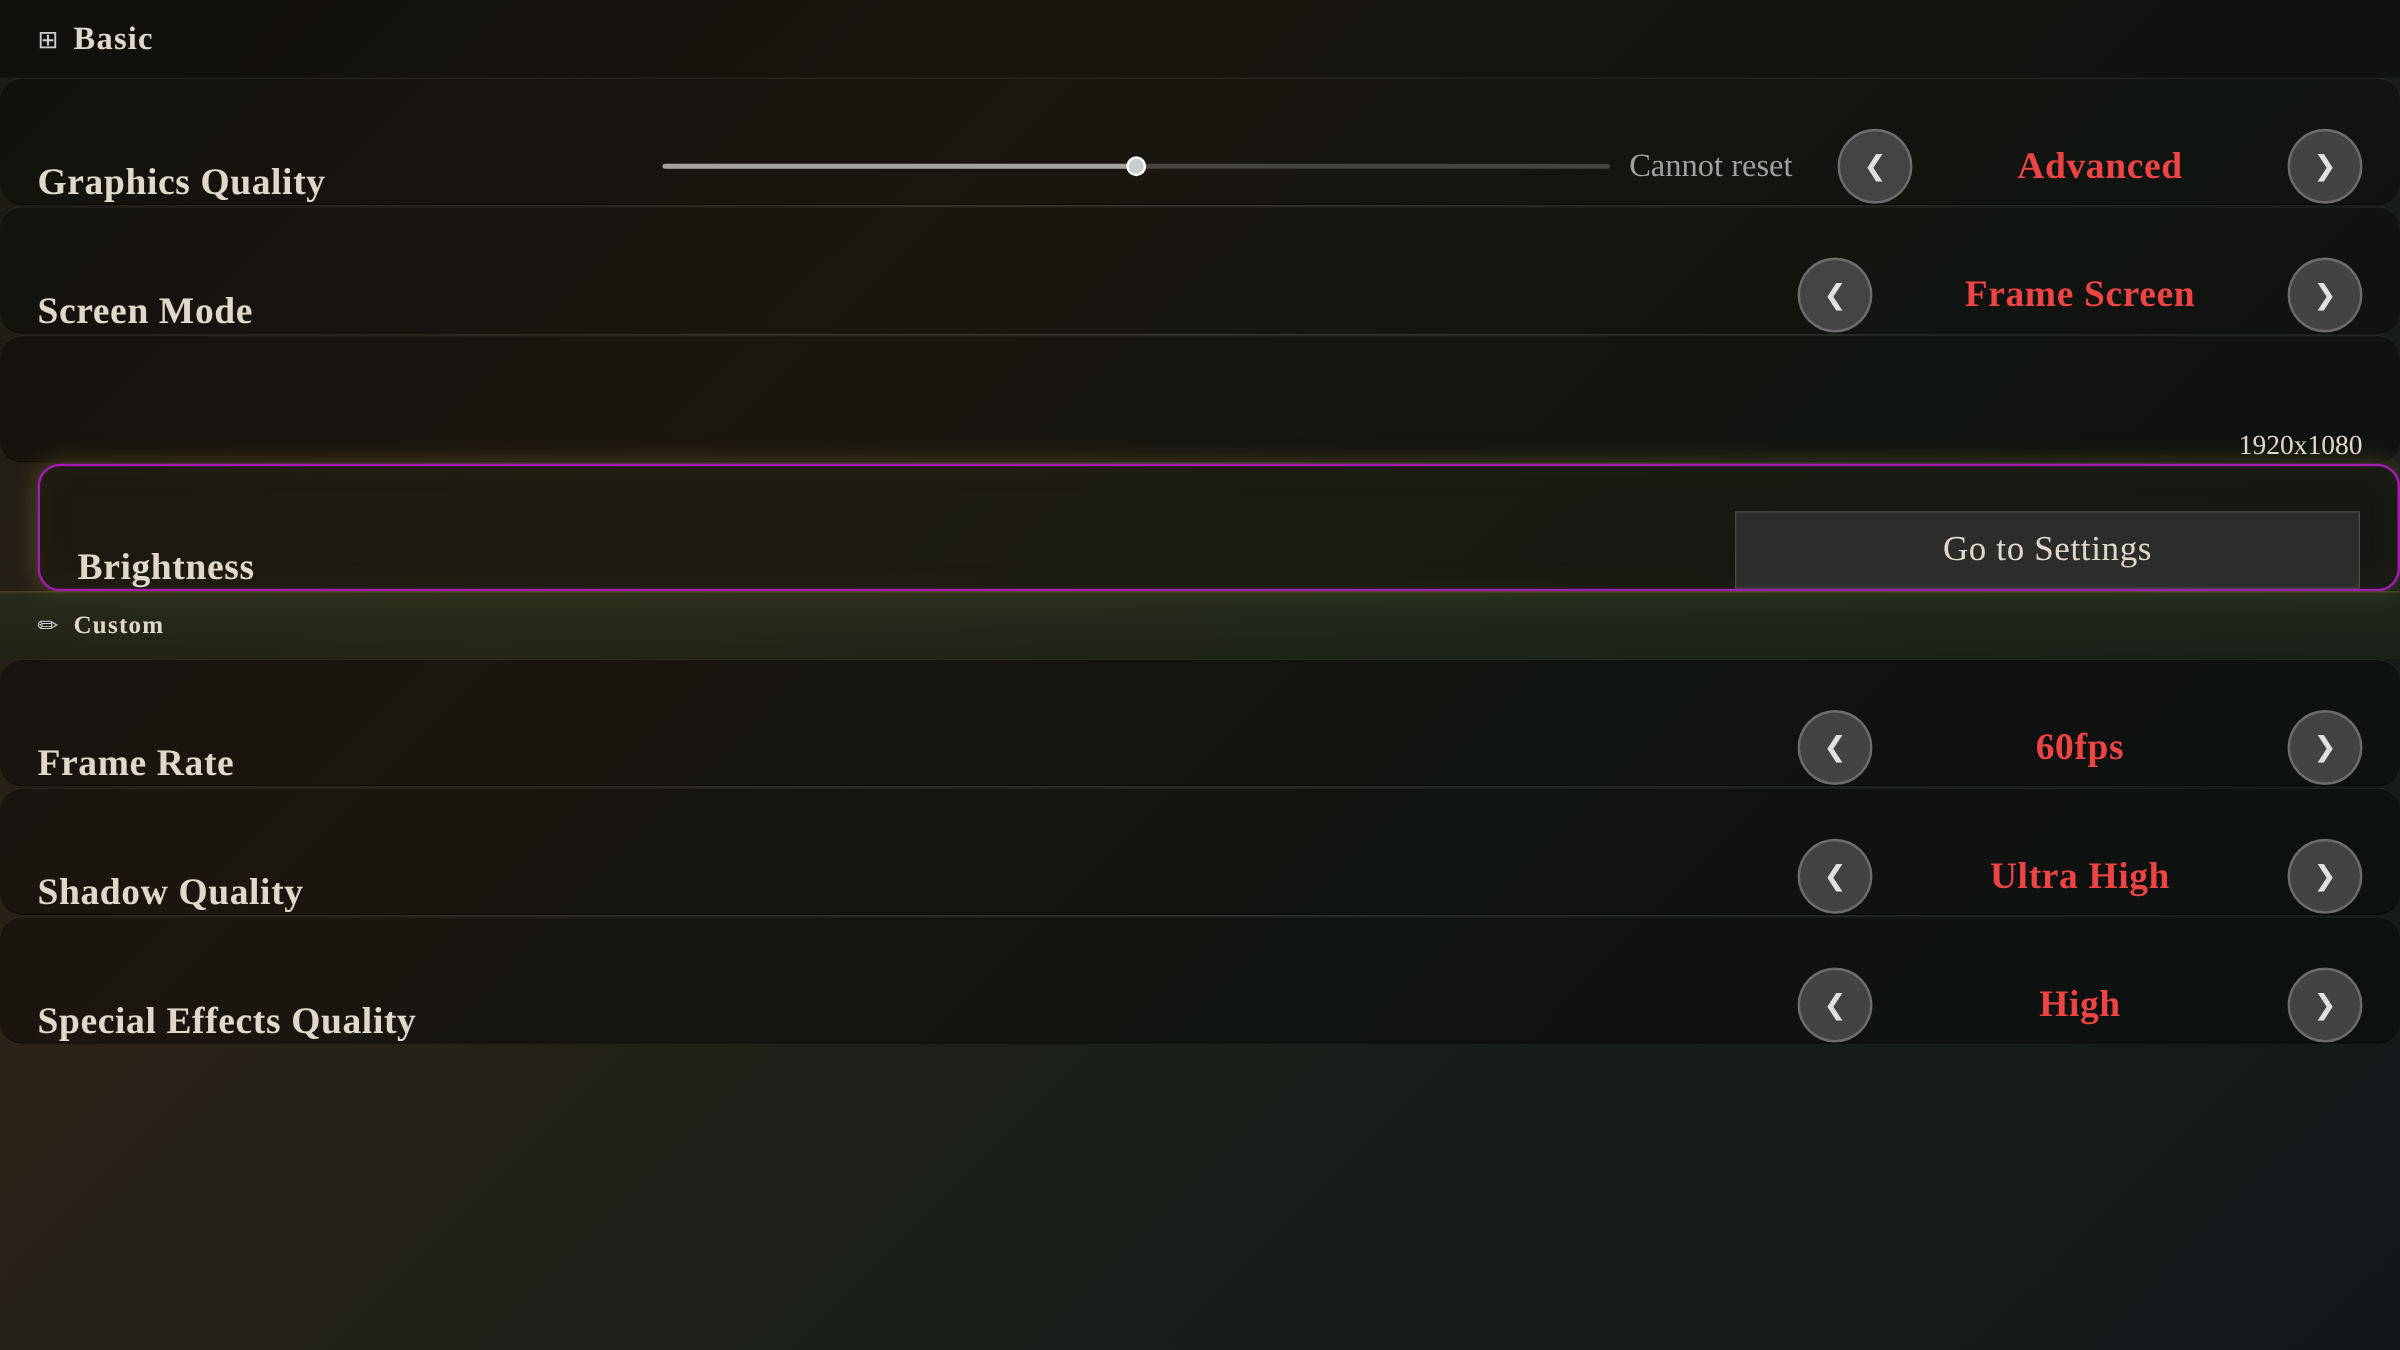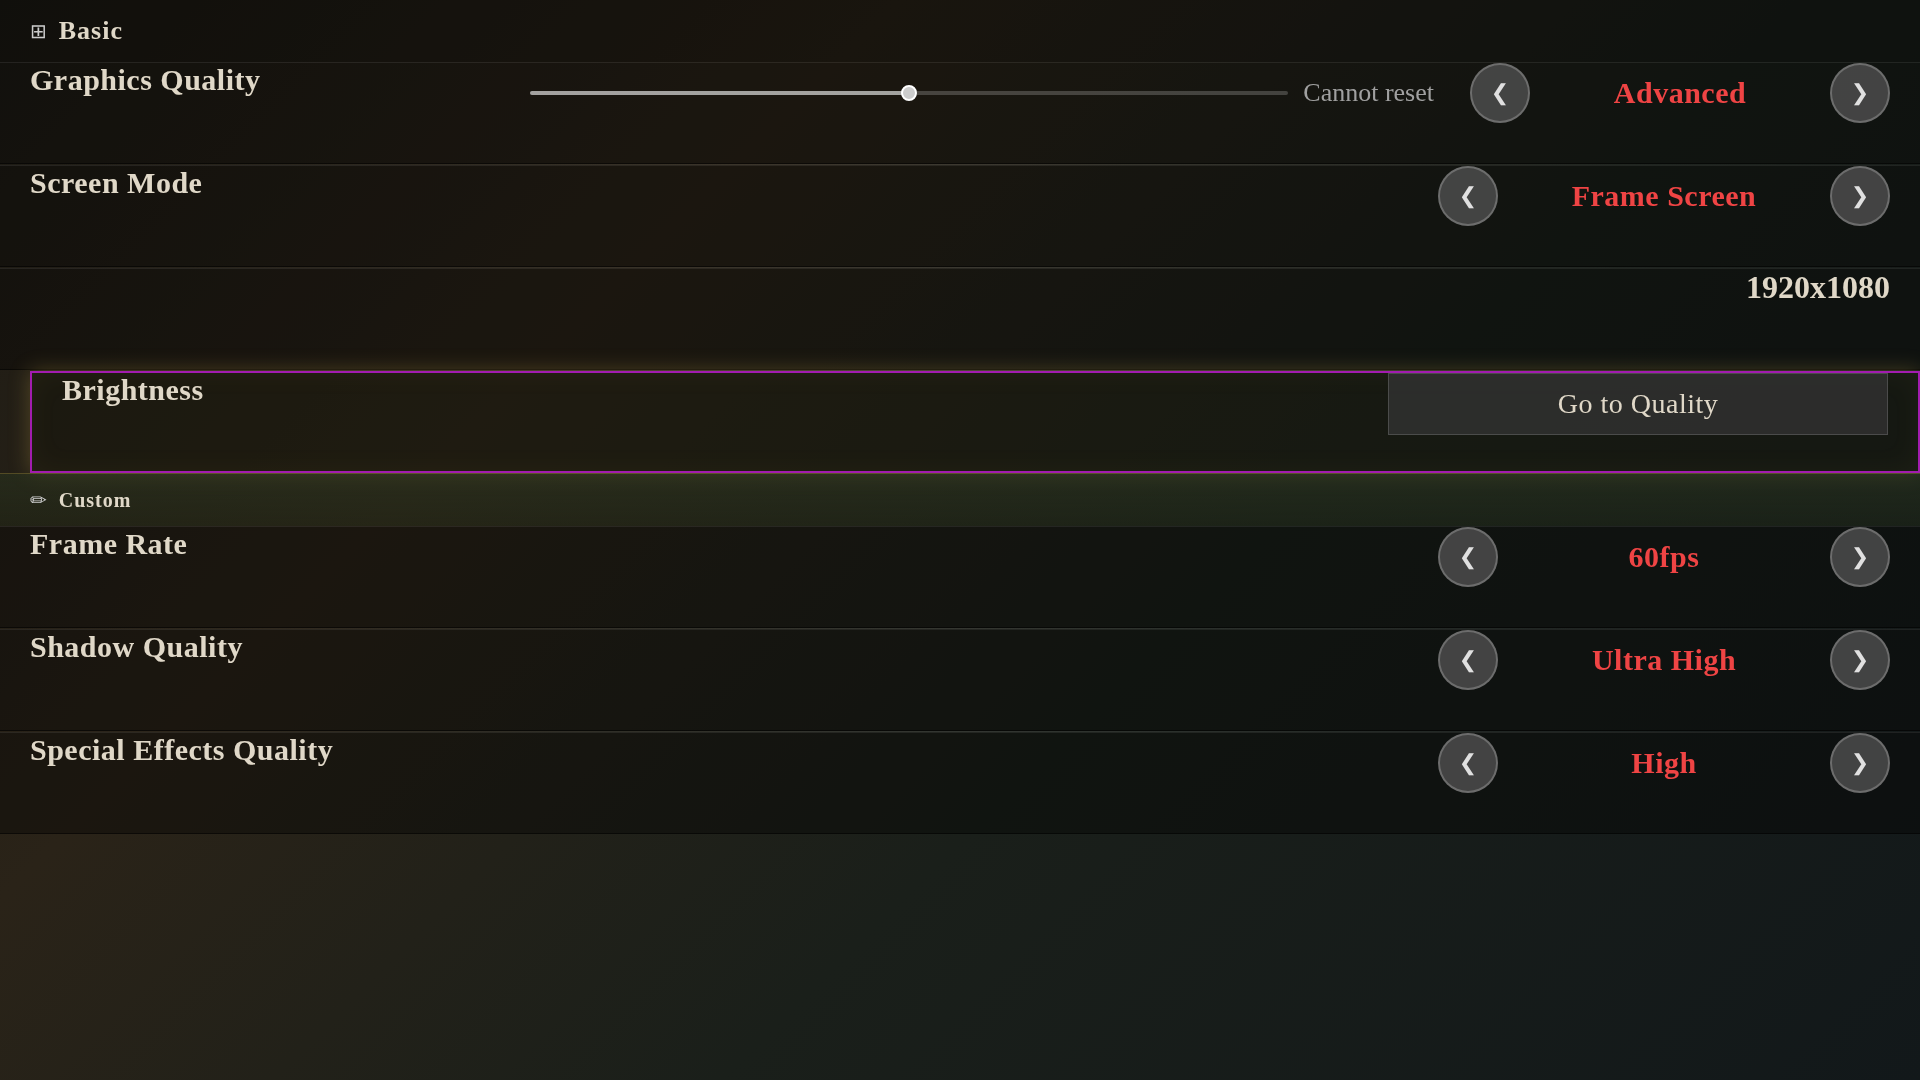--- a/index.html
+++ b/index.html
@@ -43,26 +43,27 @@
     .section-header-label {
       color: #e0d8c8;
       font-size: 26px;
       font-weight: bold;
       letter-spacing: 1px;
     }
 
     
     .setting-row {
       display: flex;
-      align-items: flex-start;
+      align-items: flex-end;
       padding: 0 30px;
       min-height: 102px;
       background: rgba(0,0,0,0.35);
       border-top: 1px solid rgba(255,255,255,0.08);
       border-bottom: 1px solid rgba(0,0,0,0.5);
+      border-radius: 18px;
     }
 
     .setting-row.highlighted {
       background: rgba(20,20,10,0.5);
       border: 2px solid #a21caf;
       box-shadow: 0 0 20px rgba(200, 168, 74, 0.3), inset 0 0 30px rgba(200,168,74,0.05);
       margin-left: 30px;
     }
 
     .setting-row.dimmed .setting-label {
@@ -160,22 +161,22 @@
       cursor: pointer;
       display: flex;
       align-items: center;
       justify-content: center;
       letter-spacing: 0.5px;
     }
 
     
     .static-value {
       color: #e0d8c8;
-      font-size: 32px;
-      font-weight: bold;
+      font-size: 22px;
+      font-weight: normal;
     }
 
     
     .custom-header {
       display: flex;
       align-items: center;
       gap: 12px;
       padding: 14px 30px;
       background: linear-gradient(180deg, rgba(40,50,30,0.6) 0%, rgba(30,40,20,0.4) 100%);
       border-top: 1px solid rgba(200,168,74,0.3);
@@ -268,21 +269,21 @@
     <div class="setting-control">
       <span class="static-value">1920x1080</span>
     </div>
   </div>
 
   <div class="divider"></div>
 
   <div class="setting-row highlighted">
     <span class="setting-label">Brightness</span>
     <div class="setting-control">
-      <button class="goto-btn">Go to Quality</button>
+      <button class="goto-btn">Go to Settings</button>
     </div>
   </div>
 
   <div class="custom-header">
     <span class="custom-icon">✏</span>
     <span class="custom-label">Custom</span>
   </div>
 
   <div class="setting-row">
     <span class="setting-label">Frame Rate</span>

